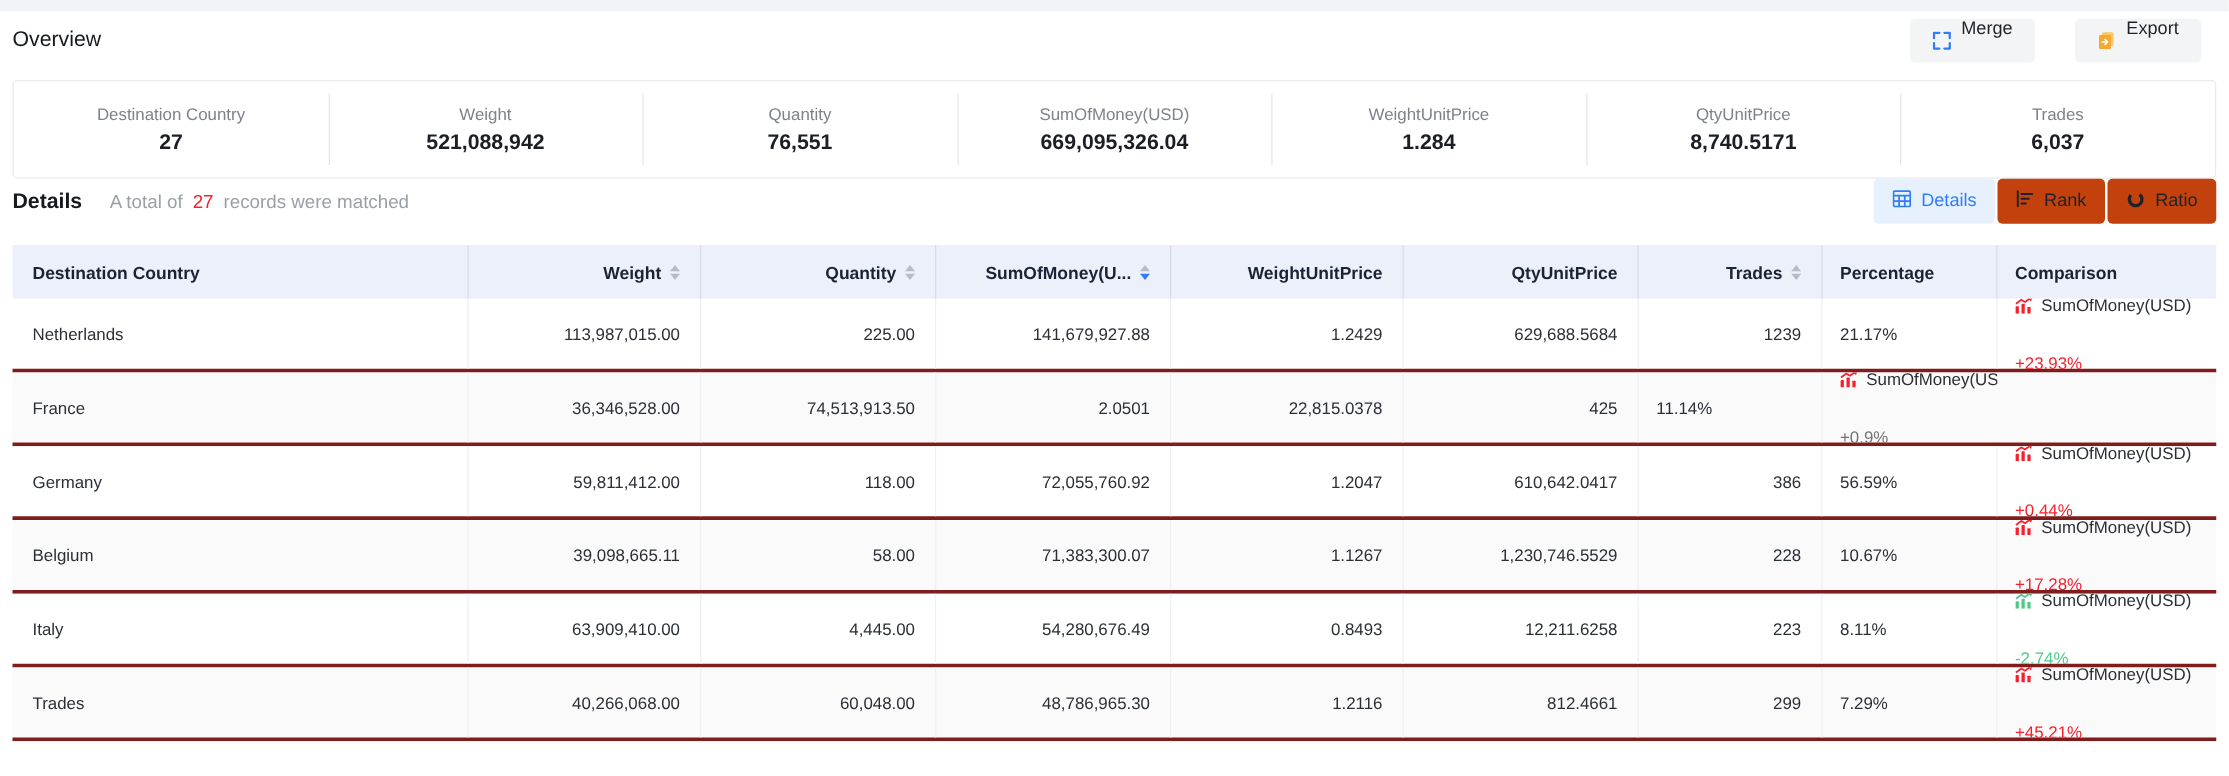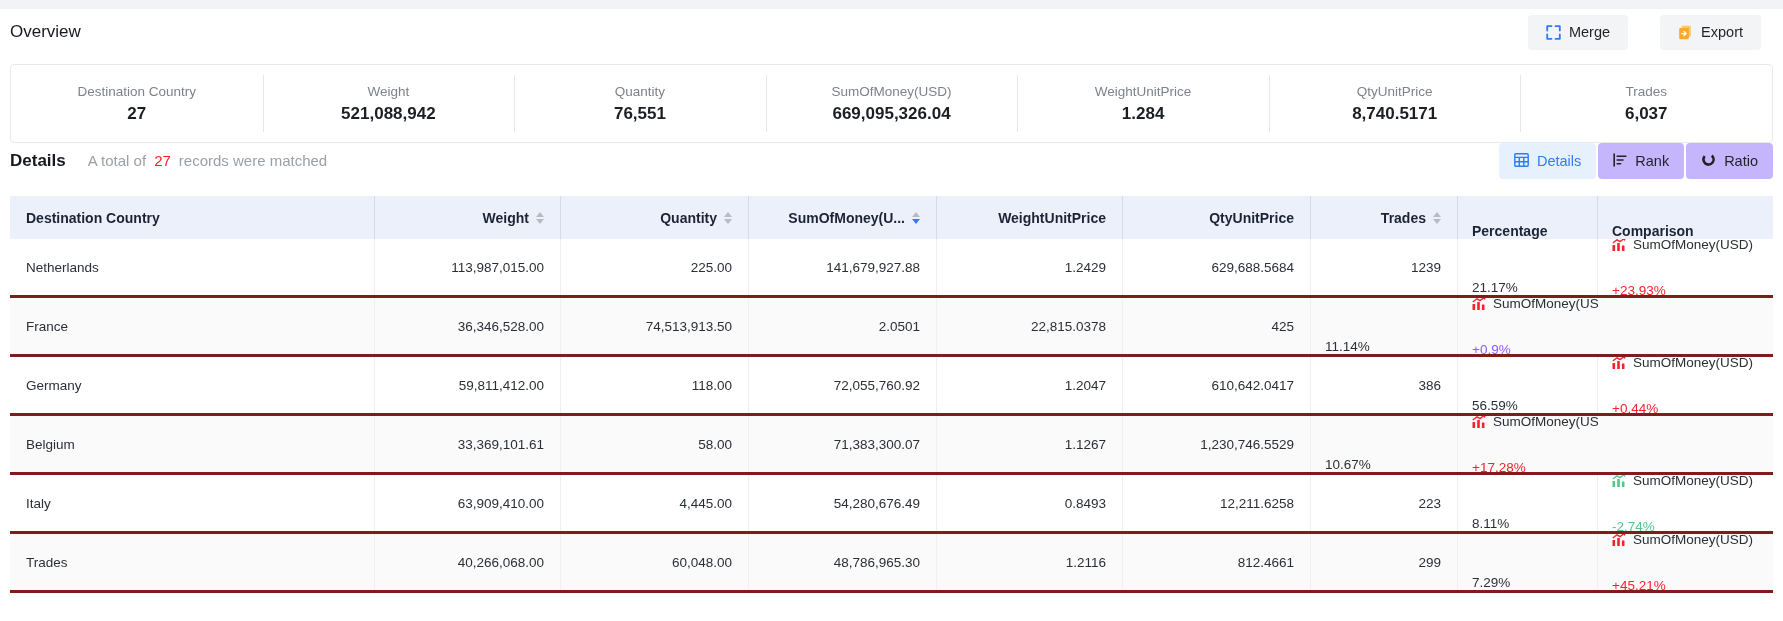--- a/index.html
+++ b/index.html
@@ -15,21 +15,21 @@
     font-family:"Liberation Sans","DejaVu Sans",sans-serif;color:#2b2f36;
   }
   .top-strip{height:9px;background:#f1f3f6;}
   .page{padding:0 10px;}
 
   
   .page-header{display:flex;align-items:center;justify-content:space-between;height:46px;}
   .page-title{font-size:17px;font-weight:normal;color:#16191f;margin:0;}
   .header-actions{display:flex;gap:32px;padding-right:12px;}
   .btn{
-    display:inline-flex;align-items:center;gap:8px;height:35px;padding:0 18px;
+    display:inline-flex;gap:8px;height:35px;padding:0 18px;
     background:#f3f4f6;border:none;border-radius:4px;font-size:14.5px;color:#1f2329;
     font-family:inherit;cursor:pointer;
   }
   .btn .ic{display:inline-flex;align-items:center;}
 
   
   .stats-card{
     margin-top:9px;height:79px;border:1px solid #e9eaee;border-radius:4px;
     display:flex;align-items:stretch;
   }
@@ -45,21 +45,21 @@
 
   
   .details-bar{height:36px;display:flex;align-items:center;justify-content:space-between;}
   .details-left{display:flex;align-items:baseline;gap:22px;}
   .details-title{font-size:17px;font-weight:bold;color:#16191f;margin:0;}
   .muted{font-size:15px;color:#9aa0a8;}
   .count-red{font-size:15px;color:var(--up-red);margin:0 8px;}
   .view-switch{display:flex;gap:2px;}
   .view-btn{
     display:inline-flex;align-items:center;gap:8px;height:36px;padding:0 15px;
-    background:#c4b5fd;border:none;border-radius:4px;font-size:14.5px;color:#1f2329;
+    background:#c2410c;border:none;border-radius:4px;font-size:14.5px;color:#1f2329;
     font-family:inherit;cursor:pointer;
   }
   .view-btn.active{background:#e7f1fe;color:var(--accent-blue);}
 
   
   .table{margin-top:17px;}
   .t-row{
     display:grid;
     grid-template-columns:365px 186px 188px 188px 186px 188px 147px 140px 1fr;
     height:59px;background:#fff;
@@ -68,21 +68,21 @@
   .t-head{height:43px;background:#ecf0fa;}
   .t-cell{
     display:flex;align-items:center;padding:0 16px;font-size:13.5px;color:#2b2f36;
     border-right:1px solid #eef0f3;overflow:hidden;white-space:nowrap;
   }
   .t-cell:last-child{border-right:none;}
   .t-head .t-cell{font-size:14px;font-weight:bold;color:#1b2436;border-right:1px solid #d6dbe8;}
   .t-head .t-cell:last-child{border-right:none;}
   .t-row:not(.t-head){border-bottom:3px solid #7f1d1d;}
   .align-right{justify-content:flex-end;}
-  .pct-cell{padding-left:14px;align-items:flex-end;}
+  .pct-cell{padding-left:14px;}
   .carets{display:inline-flex;flex-direction:column;margin-left:7px;gap:2px;}
   .caret{width:0;height:0;border-left:4px solid transparent;border-right:4px solid transparent;}
   .caret.up{border-bottom:5px solid #b6bcc7;}
   .caret.down{border-top:5px solid #b6bcc7;}
   .caret.down.active{border-top-color:var(--accent-blue);}
   .comparison-cell{flex-direction:column;align-items:flex-start;justify-content:center;gap:4px;padding-left:14px;border-right:none;}
   .comp-line1{display:flex;align-items:center;gap:7px;}
   .comp-metric{font-size:13.5px;color:#2b2f36;}
   .comp-change{font-size:13.5px;margin-top:27px;}
   .comp-icon{display:inline-flex;}
@@ -277,21 +277,21 @@
             <svg width="14" height="13" viewBox="0 0 14 13" fill="currentColor">
                 <rect x="0.5" y="7" width="2.6" height="6" rx="0.5"></rect>
                 <rect x="5.2" y="5" width="2.6" height="8" rx="0.5"></rect>
                 <rect x="9.9" y="7.5" width="2.6" height="5.5" rx="0.5"></rect>
                 <path d="M0.8 5 L5 1.8 L8 3.6 L11.6 1" stroke="currentColor" stroke-width="1.4" fill="none"></path>
                 <path d="M13.9 0 L10 0.3 L12.8 3.1 Z"></path>
               </svg>
           </span>
           <span class="comp-metric">SumOfMoney(USD)</span>
         </div>
-        <div class="comp-change" style="color:#8b5cf6">+0.9%</div>
+        <div class="comp-change" style="color:#737373">+0.9%</div>
       </div>
     </div>
 
     <div class="t-row">
       <div class="t-cell">Germany</div>
       <div class="t-cell align-right">59,811,412.00</div>
       <div class="t-cell align-right">118.00</div>
       <div class="t-cell align-right">72,055,760.92</div>
       <div class="t-cell align-right">1.2047</div>
       <div class="t-cell align-right">610,642.0417</div>
@@ -309,25 +309,26 @@
               </svg>
           </span>
           <span class="comp-metric">SumOfMoney(USD)</span>
         </div>
         <div class="comp-change" style="color:#f5222d">+0.44%</div>
       </div>
     </div>
 
     <div class="t-row striped">
       <div class="t-cell">Belgium</div>
-      <div class="t-cell align-right">33,369,101.61</div>
+      <div class="t-cell align-right">39,098,665.11</div>
       <div class="t-cell align-right">58.00</div>
       <div class="t-cell align-right">71,383,300.07</div>
       <div class="t-cell align-right">1.1267</div>
       <div class="t-cell align-right">1,230,746.5529</div>
+      <div class="t-cell align-right">228</div>
       <div class="t-cell pct-cell">10.67%</div>
       <div class="t-cell comparison-cell">
         <div class="comp-line1">
           <span class="comp-icon" style="color:#f5222d">
             <svg width="14" height="13" viewBox="0 0 14 13" fill="currentColor">
                 <rect x="0.5" y="7" width="2.6" height="6" rx="0.5"></rect>
                 <rect x="5.2" y="5" width="2.6" height="8" rx="0.5"></rect>
                 <rect x="9.9" y="7.5" width="2.6" height="5.5" rx="0.5"></rect>
                 <path d="M0.8 5 L5 1.8 L8 3.6 L11.6 1" stroke="currentColor" stroke-width="1.4" fill="none"></path>
                 <path d="M13.9 0 L10 0.3 L12.8 3.1 Z"></path>

